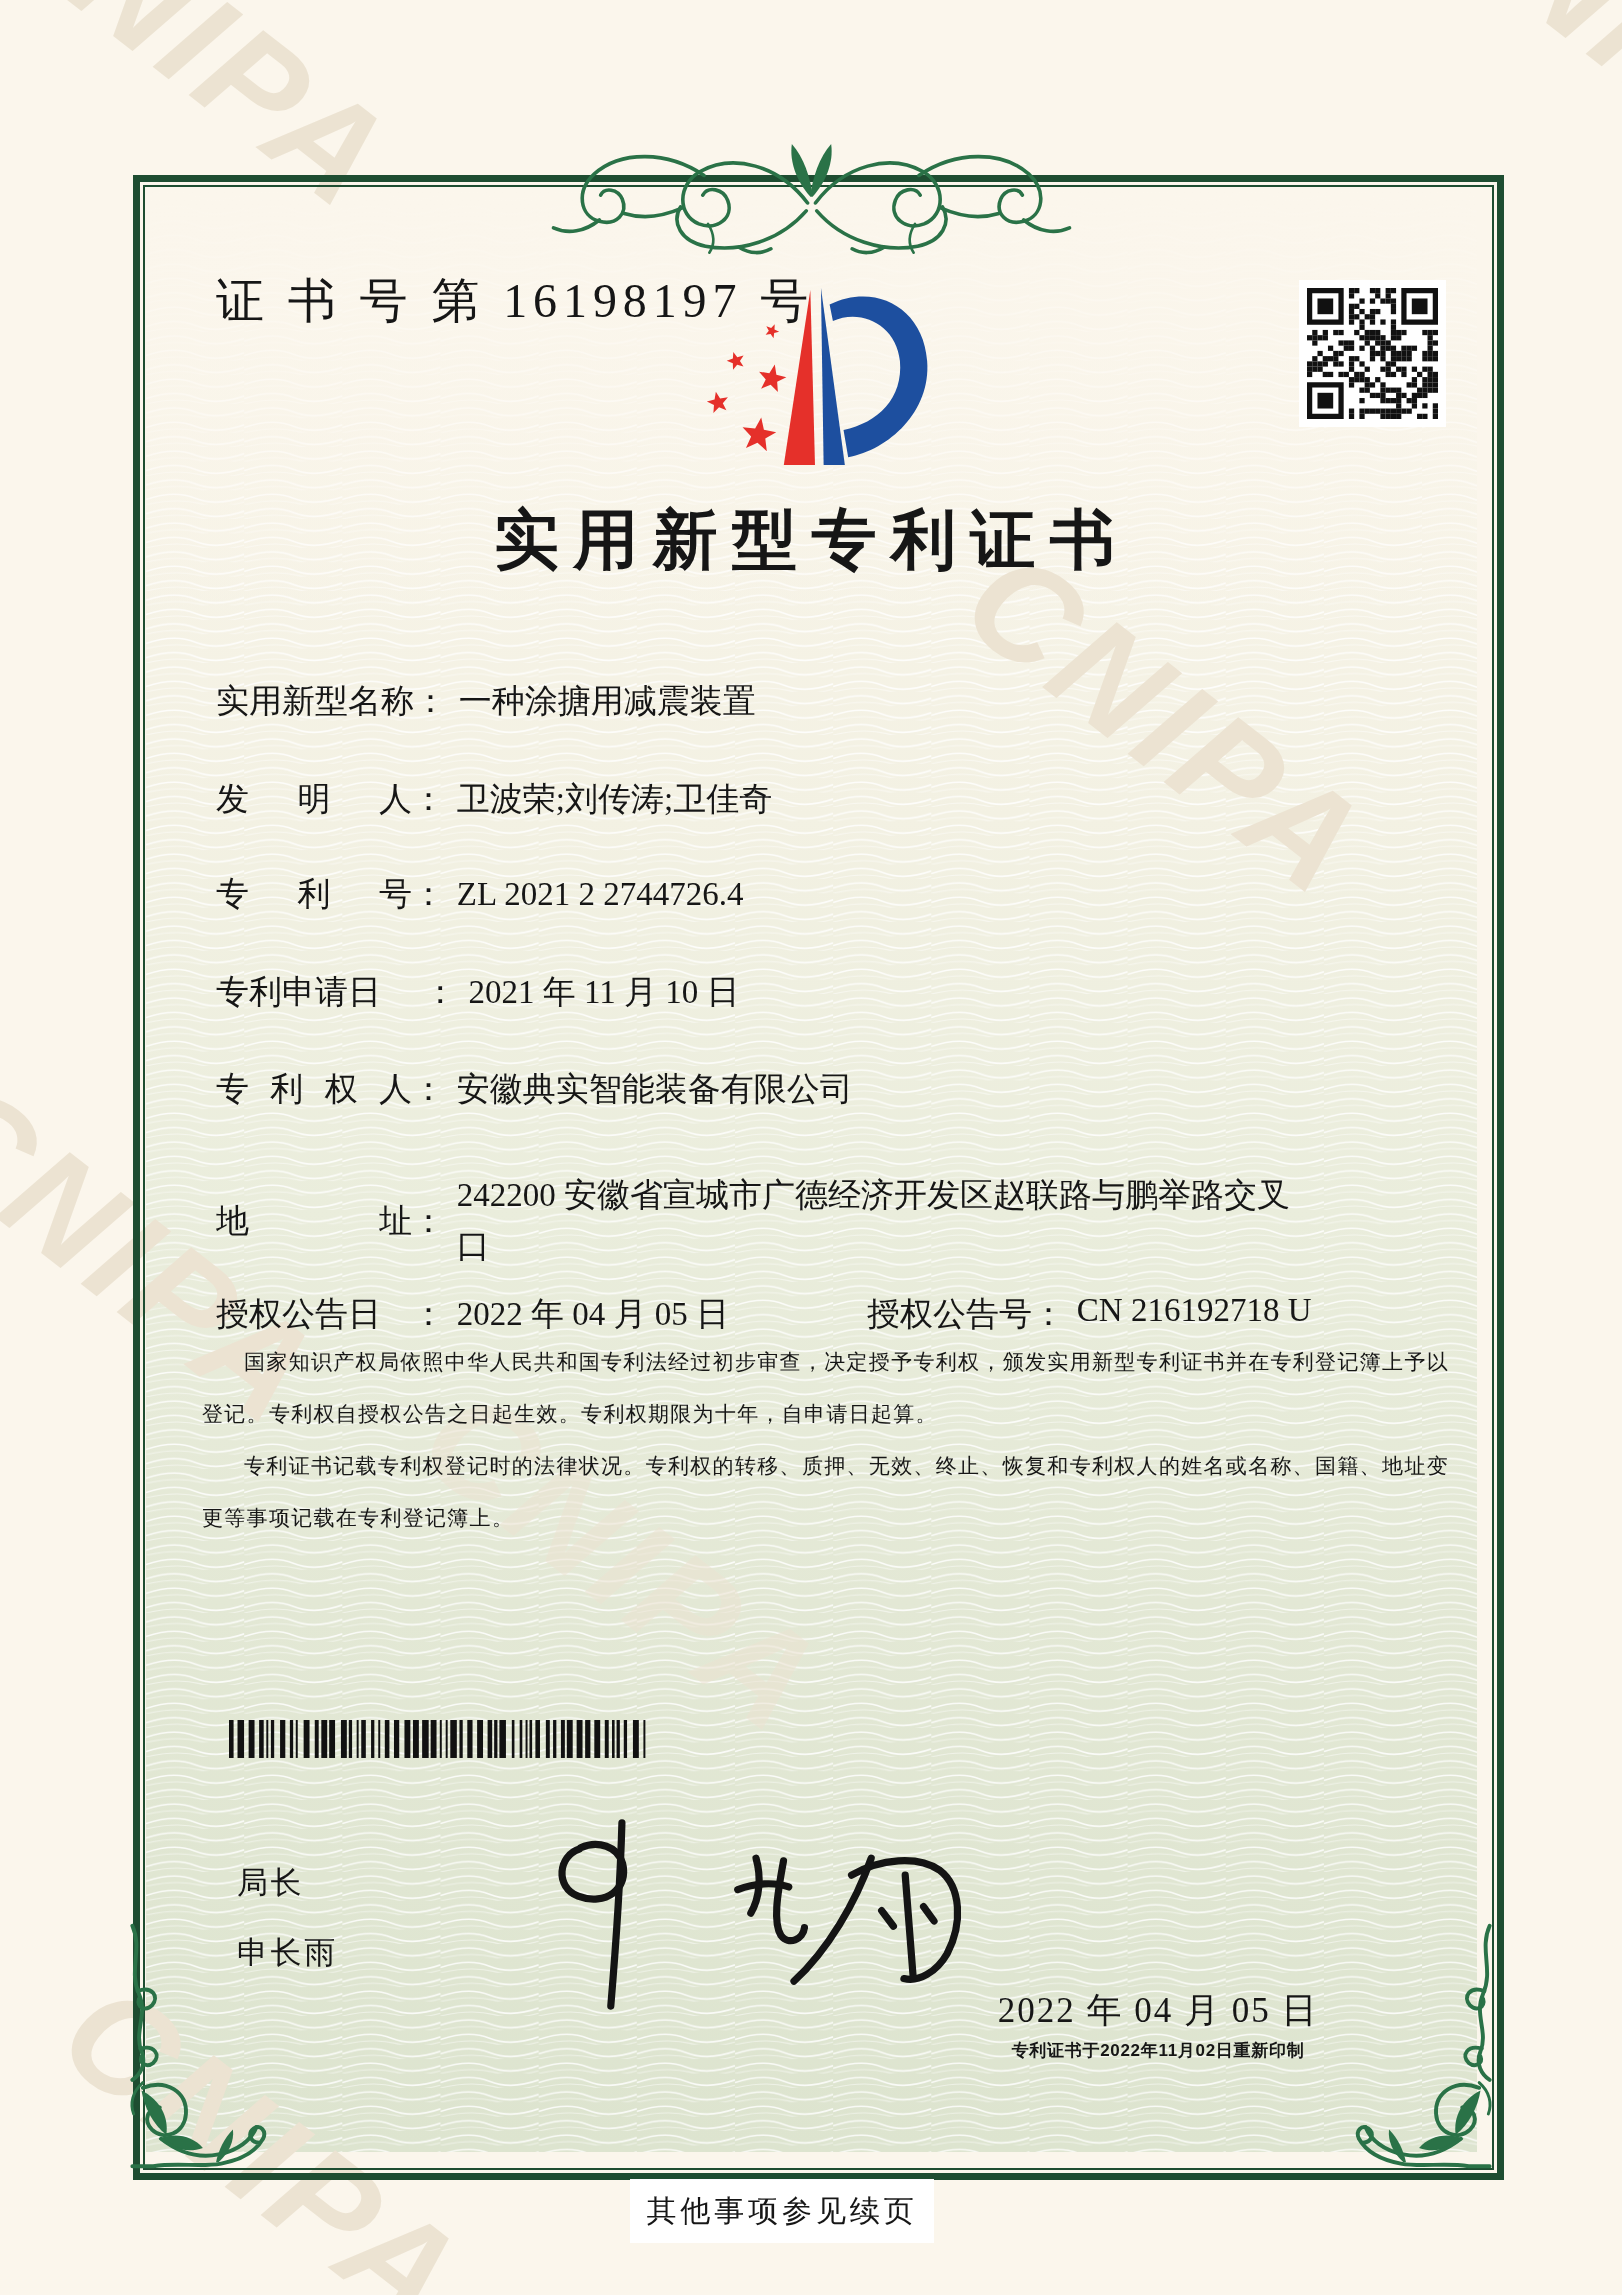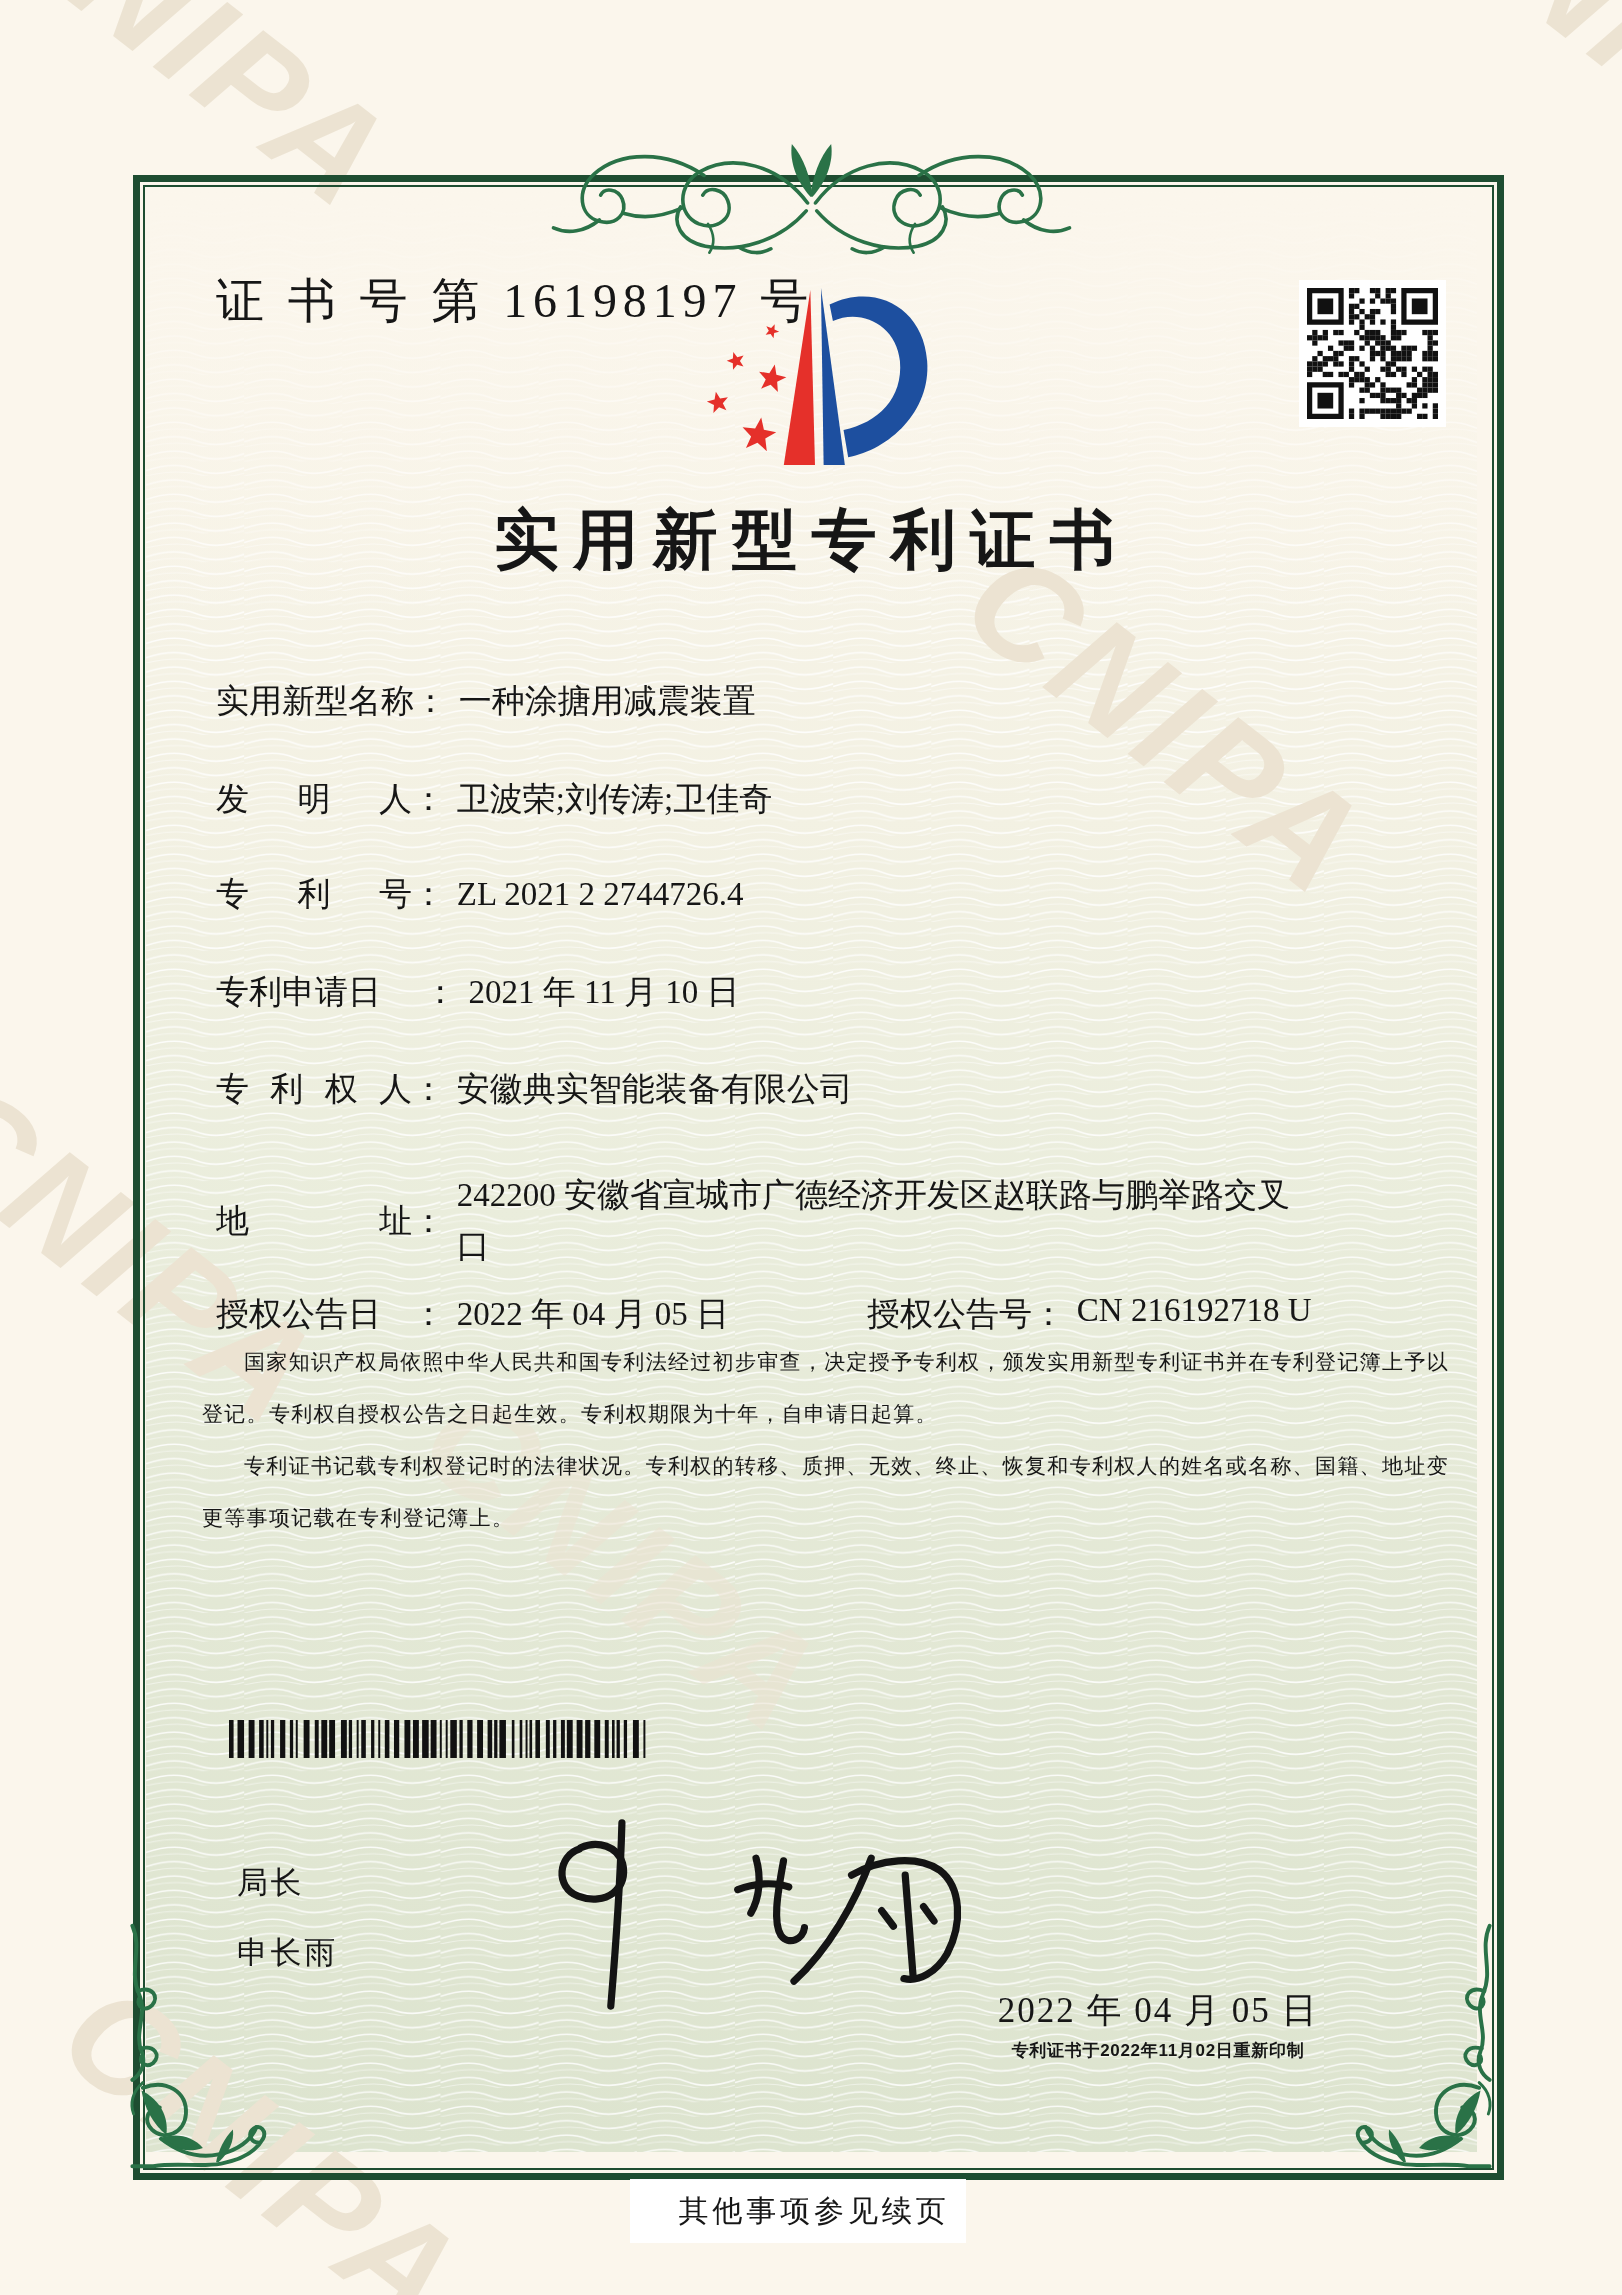--- a/index.html
+++ b/index.html
@@ -33,21 +33,21 @@
   .body-text p{margin:0;text-indent:2em;}
   .sanslab{position:absolute;left:237px;font-family:"Liberation Sans","DejaVu Sans",sans-serif;
            font-weight:normal;font-size:31px;z-index:5;letter-spacing:2.6px;}
   .dateblk{position:absolute;left:942px;width:432px;text-align:center;z-index:5;}
   .issue-date{font-size:35px;letter-spacing:2px;}
   .reprint{font-family:"Liberation Sans","DejaVu Sans",sans-serif;font-weight:bold;
            font-size:17px;letter-spacing:0.7px;}
   .pageind{position:absolute;left:0;top:2100px;width:1623px;text-align:center;
            font-size:27.5px;letter-spacing:2.6px;z-index:5;}
   .contnote{position:absolute;left:630px;top:2179px;width:304px;height:64px;background:#ffffff;
-            text-align:center;line-height:64px;font-size:30px;letter-spacing:3.9px;z-index:5;padding-left:32px;}
+            text-align:center;line-height:64px;font-size:30px;letter-spacing:3.9px;z-index:5;}
   .qrbox{position:absolute;left:1299px;top:280px;width:147px;height:147px;background:#fff;
          z-index:5;display:flex;align-items:center;justify-content:center;}
   .barcode{position:absolute;left:229px;top:1720px;z-index:5;}
   .logo{position:absolute;left:692px;top:268px;z-index:5;}
   .sig{position:absolute;left:481px;top:1798px;z-index:6;}
 </style>
 </head>
 <body>
 
 <div class="page">

